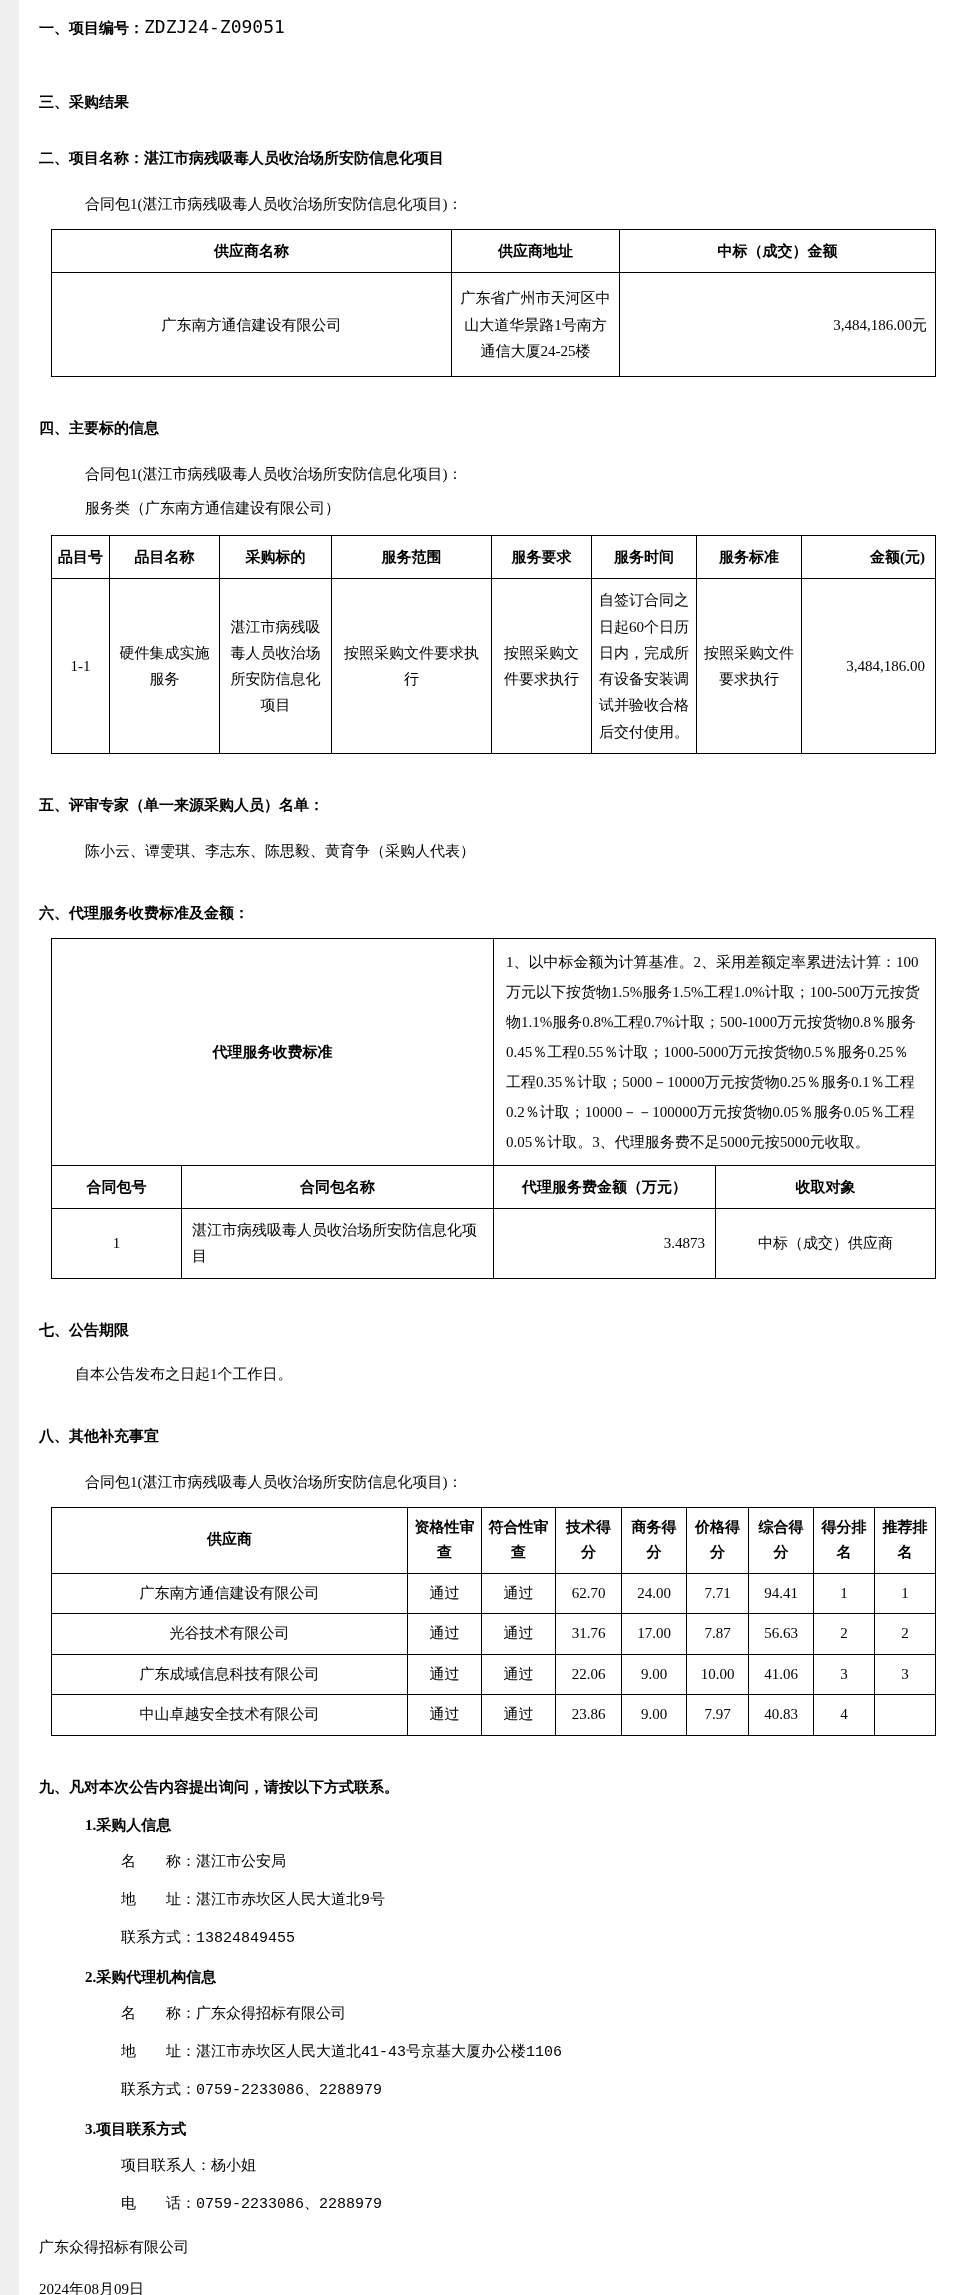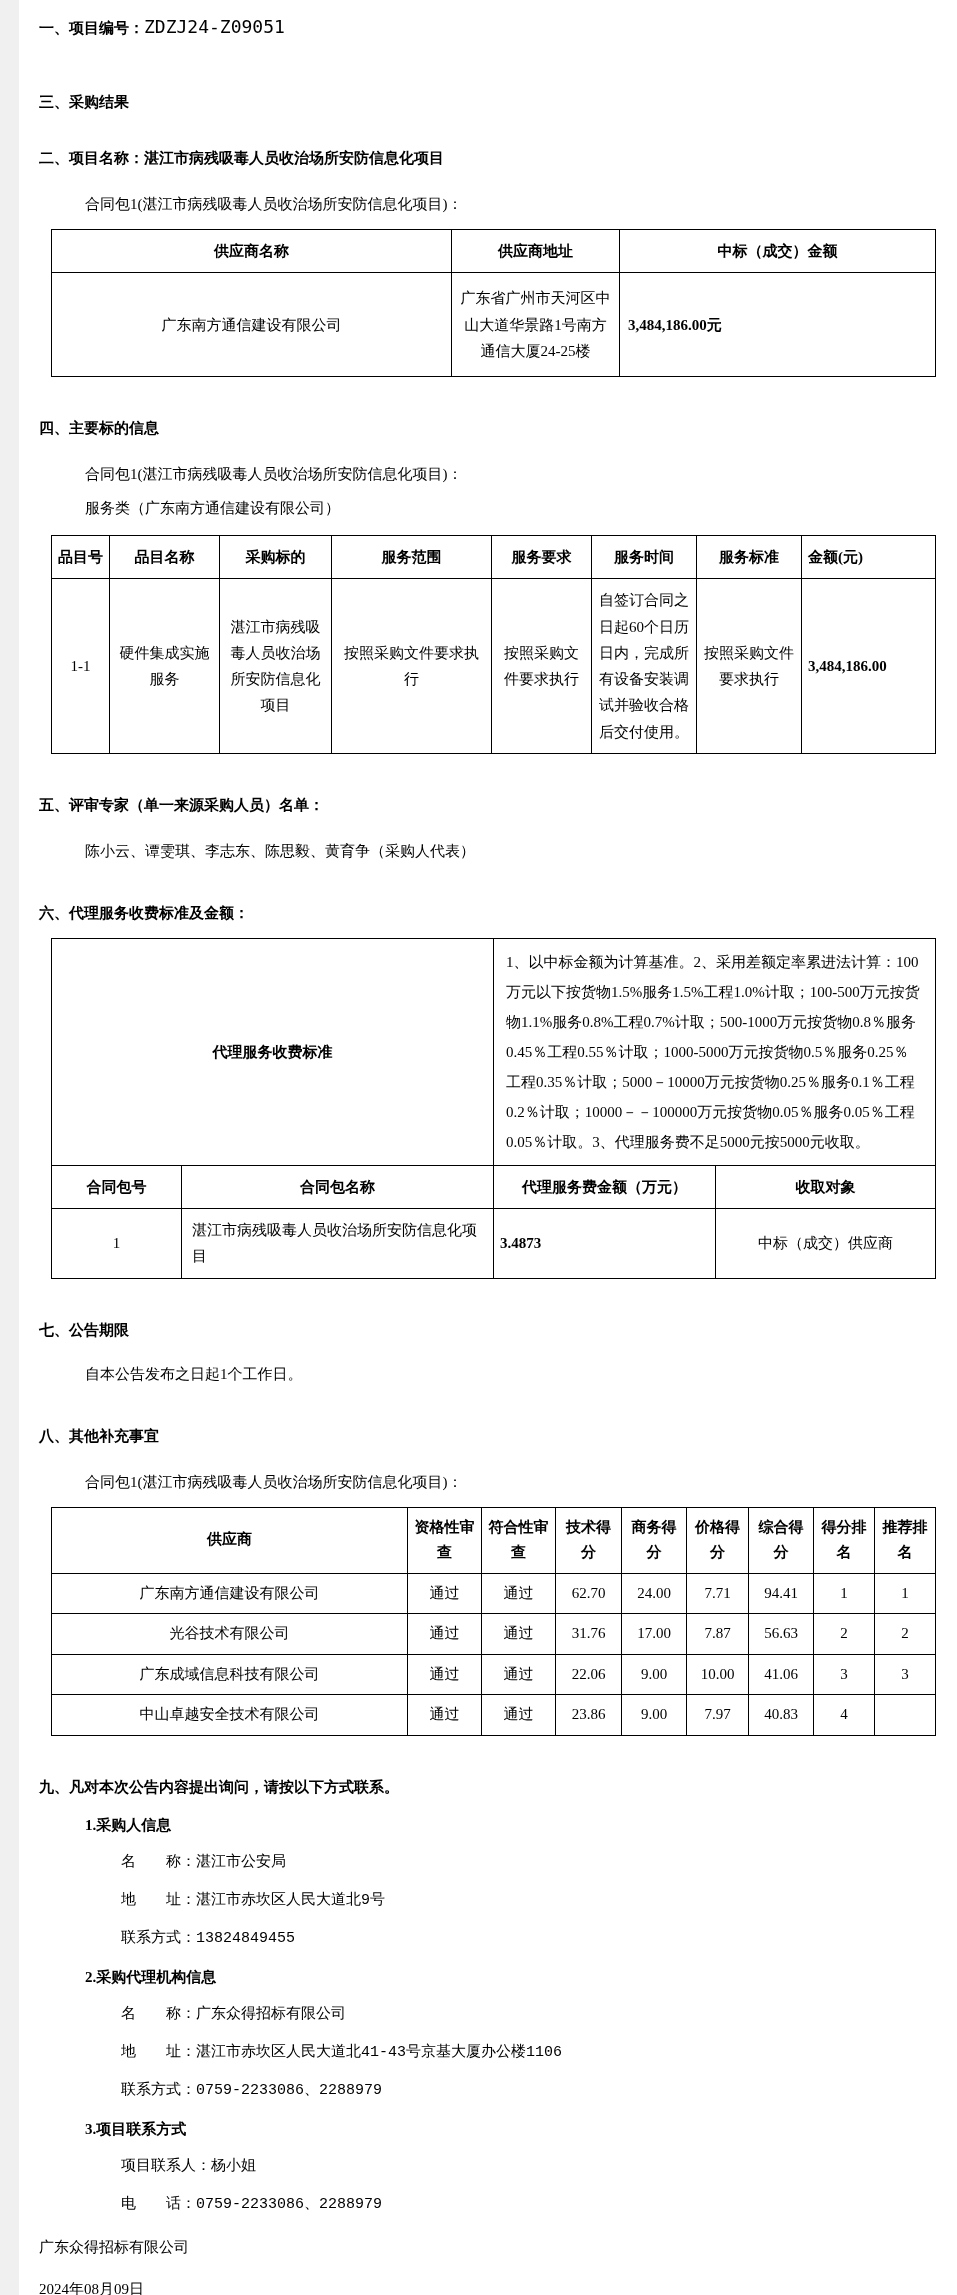--- a/index.html
+++ b/index.html
@@ -10,25 +10,25 @@
   }
   .edge-strip{position:absolute;left:0;top:0;width:19px;height:2295px;background:#f0f0f0;}
   .content{position:relative;margin-left:19px;padding:10px 22px 0 20px;}
   .sec{font-weight:bold;font-size:15px;margin:40px 0 0 0;line-height:22px;}
   .sec.first{margin-top:6px;}
   .sec.s2{margin-top:34px;}
   .sec.s3{margin-top:52px;}
   .latin{font-family:"DejaVu Sans Mono",monospace;font-weight:normal;font-size:18px;}
   .sub{margin:24px 0 0 46px;line-height:22px;font-weight:normal;}
   .category{margin:12px 0 16px 46px;line-height:22px;}
-  .plain{margin:22px 0 0 46px;line-height:22px;}
+  .plain{margin:22px 0 0 36px;line-height:22px;}
   table{border-collapse:collapse;table-layout:fixed;margin:14px 0 0 12px;width:884px;font-size:15px;}
   th,td{border:1px solid #000;padding:8px 6px;text-align:center;vertical-align:middle;line-height:1.75;word-break:break-all;}
   th{font-weight:bold;}
-  td.right,th.right{text-align:left;padding-right:10px;font-weight:bold;}
+  td.right,th.right{text-align:right;padding-right:10px;}
   td.left{text-align:left;padding-left:10px;}
   .t-result td{padding:12px 8px;}
   .fee-cell{text-align:left;padding:8px 12px;line-height:2.0;font-weight:normal;}
   .fee-label{font-weight:bold;}
   .t-supp th,.t-supp td{padding:7px 4px;line-height:1.7;}
   .contact-h{margin:16px 0 0 46px;line-height:22px;font-weight:bold;}
   .contact-d{margin:16px 0 0 82px;line-height:22px;font-family:Liberation Mono, monospace;}
   .footer{ text-align:left;padding-right:20px;}
   .footer .org{margin-top:20px;line-height:22px;}
   .footer .date{margin-top:20px;line-height:22px;}

